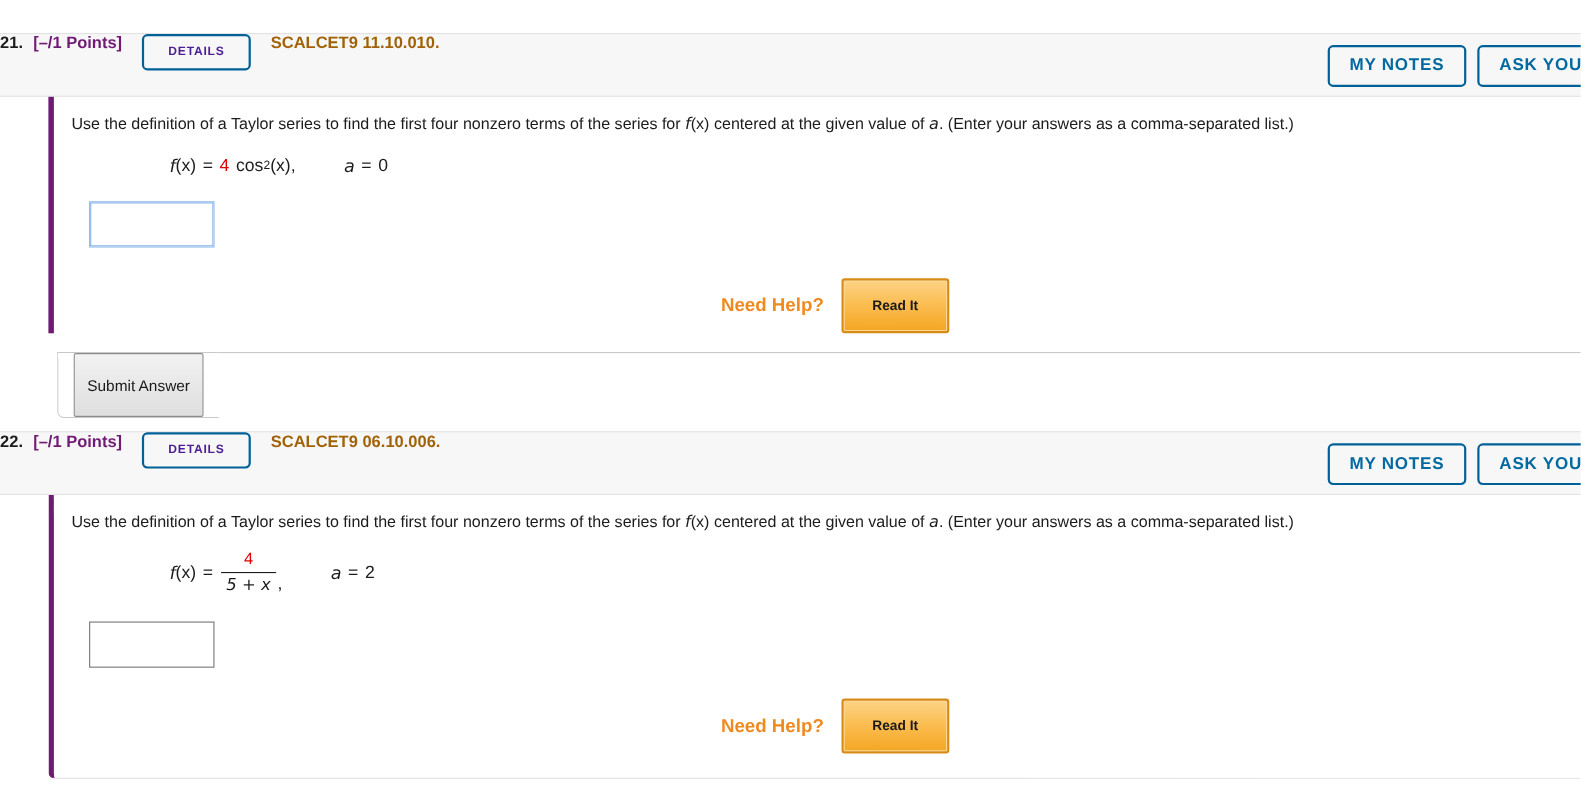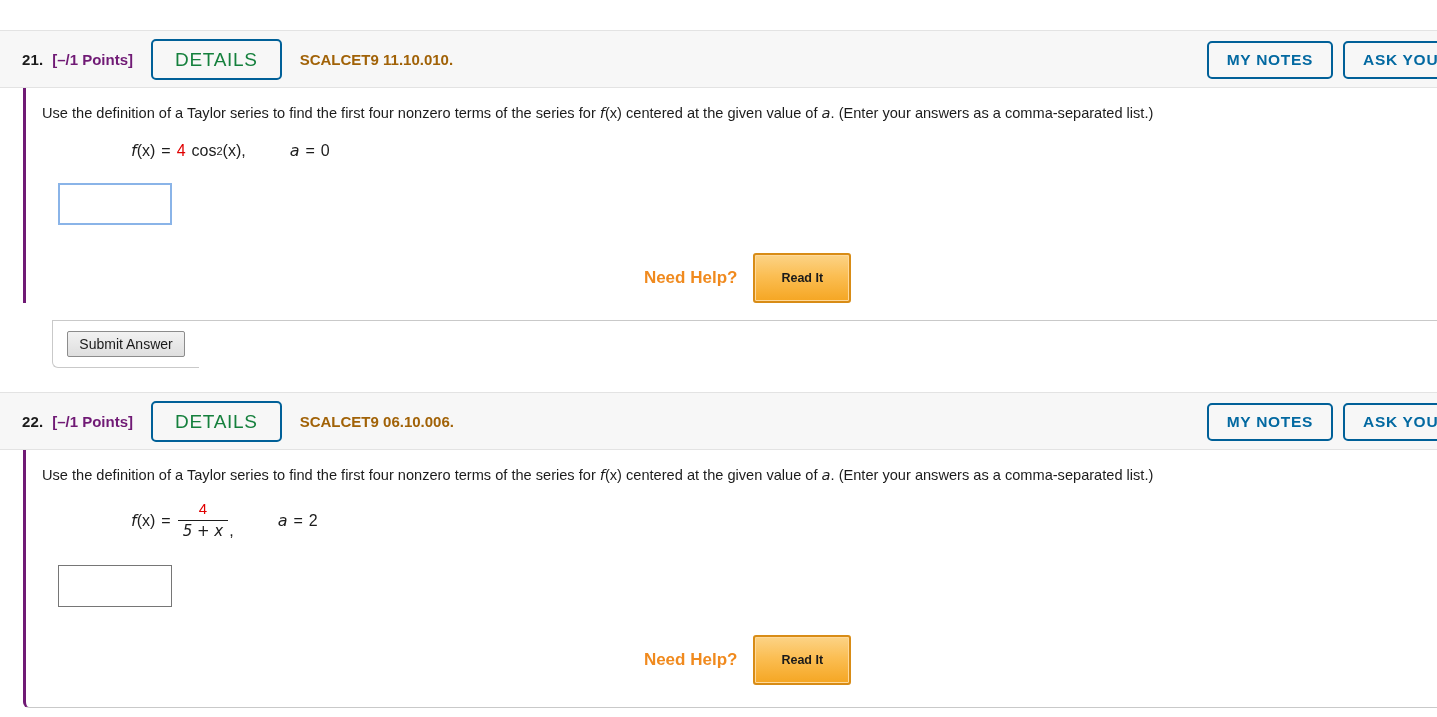--- a/index.html
+++ b/index.html
@@ -18,46 +18,45 @@
 
   
   .question-block { position: relative; width: 1437px; }
 
   .q-header {
     height: 58px;
     background: #f7f7f7;
     border-top: 1px solid #e3e3e3;
     border-bottom: 1px solid #e3e3e3;
     display: flex;
-    align-items: center;
+    align-items: flex-start;
     box-sizing: border-box;
-    padding-left: 22px;
     position: relative;
   }
   .q-number {
     font-size: 15px;
     font-weight: bold;
     color: #1c1c1c;
     letter-spacing: .1px;
     margin-right: 9px;
   }
   .q-points {
     font-size: 15px;
     font-weight: bold;
     color: #701a75;
     margin-right: 18px;
     white-space: nowrap;
   }
   .details-btn {
     border: 2px solid #006098;
     border-radius: 5px;
     background: #f7f7f7;
-    color: #15803d;
-    font-size: 19px;
-    font-weight: normal;
+    color: #4c1d95;
+    font-size: 11px;
+    font-weight: bold;
     letter-spacing: .7px;
     padding: 9px 22px 9px 22px;
     line-height: 1;
     cursor: pointer;
     white-space: nowrap;
   }
   .q-code {
     font-size: 15px;
     font-weight: bold;
     color: #a16207;
@@ -85,22 +84,22 @@
     line-height: 1;
     cursor: pointer;
     white-space: nowrap;
   }
   .hdr-btn.clipped {
     margin-right: -118px;
   }
 
   
   .q-body {
-    border-left: 3px solid #701a75;
-    margin-left: 23px;
+    border-left: 5px solid #701a75;
+    margin-left: 44px;
     box-sizing: border-box;
     padding: 0 0 0 16px;
     position: relative;
   }
   .q-prompt {
     font-size: 14.6px;
     color: #1c1c1c;
     padding-top: 15px;
     line-height: 1.35;
     white-space: nowrap;
@@ -194,28 +193,27 @@
     left: 147px;
     right: 0;
     top: 0;
     border-top: 1px solid #c9c9c9;
   }
   .submit-box {
     position: absolute;
     left: 0;
     top: 0;
     width: 147px;
-    height: 48px;
+    height: 60px;
     box-sizing: border-box;
     border: 1px solid #c9c9c9;
     border-right: none;
     border-radius: 0 0 0 6px;
     background: #ffffff;
     display: flex;
-    align-items: center;
     justify-content: center;
   }
   .submit-btn {
     font-family: "Liberation Sans", sans-serif;
     font-size: 14px;
     color: #1a1a1a;
     background: linear-gradient(to bottom, #f2f2f2, #dedede);
     border: 1px solid #8c8c8c;
     border-radius: 2px;
     padding: 4px 11px;

